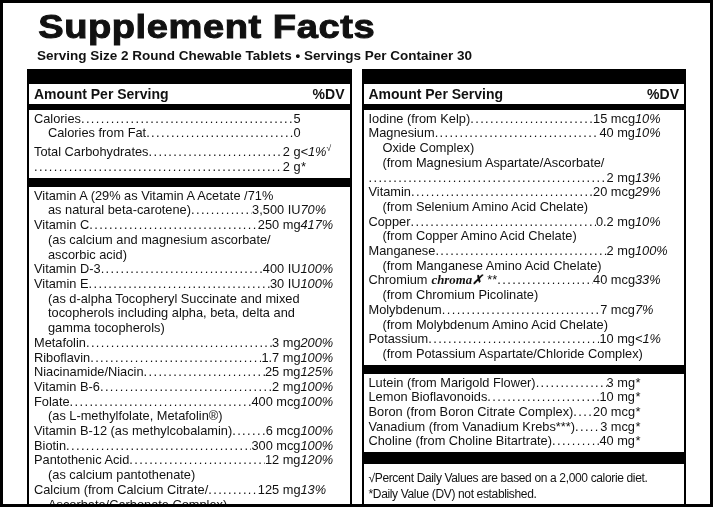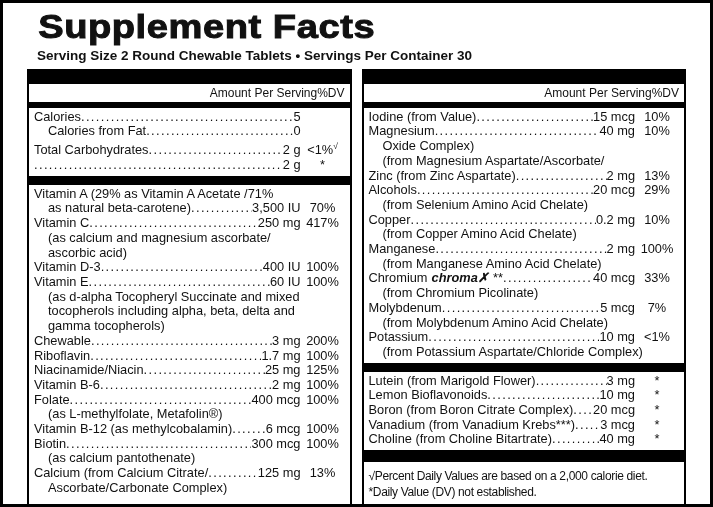--- a/index.html
+++ b/index.html
@@ -20,37 +20,37 @@
   .col{
     flex:1;border:2px solid #000;box-sizing:border-box;background:#fff;
     display:flex;flex-direction:column;overflow:hidden;
   }
   .bar{background:#000;flex:none;width:100%;}
   .bar-top{height:13px;}
   .bar-hdr{height:6px;}
   .bar-sec{height:9px;}
   .bar-foot{height:12px;}
   .colheader{
-    display:flex;justify-content:flex-end;align-items:baseline;
-    font-weight:normal;font-size:12px;padding:2px 5px 2px 5px;flex:none;
+    display:flex;justify-content:space-between;align-items:baseline;
+    font-weight:bold;font-size:14px;padding:2px 5px 2px 5px;flex:none;
   }
   .section{padding:2px 5px 3px 5px;flex:none;}
   .row{display:flex;align-items:baseline;font-size:12.8px;line-height:14.7px;}
   .row.indent{padding-left:14px;}
   .row-main{flex:1;display:flex;align-items:baseline;min-width:0;}
   .nm{white-space:nowrap;}
-  .brand{font-style:italic;font-weight:bold;margin-left:4px;white-space:nowrap;}
+  .brand{font-style:italic;font-weight:bold;margin-left:4px;white-space:nowrap;font-family:Liberation Serif, serif;}
   .suffix{margin-left:1px;white-space:pre;}
   .leader{flex:1;min-width:4px;overflow:hidden;white-space:nowrap;}
   .leader::after{
     content:"..........................................................................................................";
     letter-spacing:1.4px;
   }
   .amount{white-space:nowrap;}
-  .dv{width:44px;text-align:center;flex:none;white-space:nowrap;}
+  .dv{width:44px;text-align:left;flex:none;white-space:nowrap;font-style:italic;}
   .dv sup{font-size:8.5px;}
   .footnotes{padding:6px 4px 2px 5px;flex:none;}
   .footnote{font-size:12px;line-height:16px;letter-spacing:-0.35px;white-space:nowrap;}
 </style>
 </head>
 <body>
 
 <div class="label">
   <div class="title">Supplement Facts</div>
   <div class="serving">Serving Size 2 Round Chewable Tablets • Servings Per Container 30</div>
@@ -136,21 +136,21 @@
               <span class="nm">Vitamin D-3</span>
               <span class="leader"></span>
               <span class="amount">400 IU</span>
             </span>
             <span class="dv">100%</span>
           </div>
           <div class="row">
             <span class="row-main">
               <span class="nm">Vitamin E</span>
               <span class="leader"></span>
-              <span class="amount">60 IU</span>
+              <span class="amount">30 IU</span>
             </span>
             <span class="dv">100%</span>
           </div>
           <div class="row indent">
             <span class="row-main">
               <span class="nm">(as d-alpha Tocopheryl Succinate and mixed</span>
             </span>
             <span class="dv"></span>
           </div>
           <div class="row indent">
@@ -160,21 +160,21 @@
             <span class="dv"></span>
           </div>
           <div class="row indent">
             <span class="row-main">
               <span class="nm">gamma tocopherols)</span>
             </span>
             <span class="dv"></span>
           </div>
           <div class="row">
             <span class="row-main">
-              <span class="nm">Chewable</span>
+              <span class="nm">Metafolin</span>
               <span class="leader"></span>
               <span class="amount">3 mg</span>
             </span>
             <span class="dv">200%</span>
           </div>
           <div class="row">
             <span class="row-main">
               <span class="nm">Riboflavin</span>
               <span class="leader"></span>
               <span class="amount">1.7 mg</span>
@@ -219,20 +219,28 @@
             </span>
             <span class="dv">100%</span>
           </div>
           <div class="row">
             <span class="row-main">
               <span class="nm">Biotin</span>
               <span class="leader"></span>
               <span class="amount">300 mcg</span>
             </span>
             <span class="dv">100%</span>
+          </div>
+          <div class="row">
+            <span class="row-main">
+              <span class="nm">Pantothenic Acid</span>
+              <span class="leader"></span>
+              <span class="amount">12 mg</span>
+            </span>
+            <span class="dv">120%</span>
           </div>
           <div class="row indent">
             <span class="row-main">
               <span class="nm">(as calcium pantothenate)</span>
             </span>
             <span class="dv"></span>
           </div>
           <div class="row">
             <span class="row-main">
               <span class="nm">Calcium (from Calcium Citrate/</span>
@@ -252,21 +260,21 @@
     <div class="col" id="col1">
         <div class="bar bar-top"></div>
         <div class="colheader">
           <span>Amount Per Serving</span>
           <span>%DV</span>
         </div>
         <div class="bar bar-hdr"></div>
         <div class="section">
           <div class="row">
             <span class="row-main">
-              <span class="nm">Iodine (from Value)</span>
+              <span class="nm">Iodine (from Kelp)</span>
               <span class="leader"></span>
               <span class="amount">15 mcg</span>
             </span>
             <span class="dv">10%</span>
           </div>
           <div class="row">
             <span class="row-main">
               <span class="nm">Magnesium</span>
               <span class="leader"></span>
               <span class="amount">40 mg</span>
@@ -280,29 +288,28 @@
             <span class="dv"></span>
           </div>
           <div class="row indent">
             <span class="row-main">
               <span class="nm">(from Magnesium Aspartate/Ascorbate/</span>
             </span>
             <span class="dv"></span>
           </div>
           <div class="row">
             <span class="row-main">
-              <span class="nm">Zinc (from Zinc Aspartate)</span>
               <span class="leader"></span>
               <span class="amount">2 mg</span>
             </span>
             <span class="dv">13%</span>
           </div>
           <div class="row">
             <span class="row-main">
-              <span class="nm">Alcohols</span>
+              <span class="nm">Vitamin</span>
               <span class="leader"></span>
               <span class="amount">20 mcg</span>
             </span>
             <span class="dv">29%</span>
           </div>
           <div class="row indent">
             <span class="row-main">
               <span class="nm">(from Selenium Amino Acid Chelate)</span>
             </span>
             <span class="dv"></span>
@@ -348,21 +355,21 @@
           <div class="row indent">
             <span class="row-main">
               <span class="nm">(from Chromium Picolinate)</span>
             </span>
             <span class="dv"></span>
           </div>
           <div class="row">
             <span class="row-main">
               <span class="nm">Molybdenum</span>
               <span class="leader"></span>
-              <span class="amount">5 mcg</span>
+              <span class="amount">7 mcg</span>
             </span>
             <span class="dv">7%</span>
           </div>
           <div class="row indent">
             <span class="row-main">
               <span class="nm">(from Molybdenum Amino Acid Chelate)</span>
             </span>
             <span class="dv"></span>
           </div>
           <div class="row">

